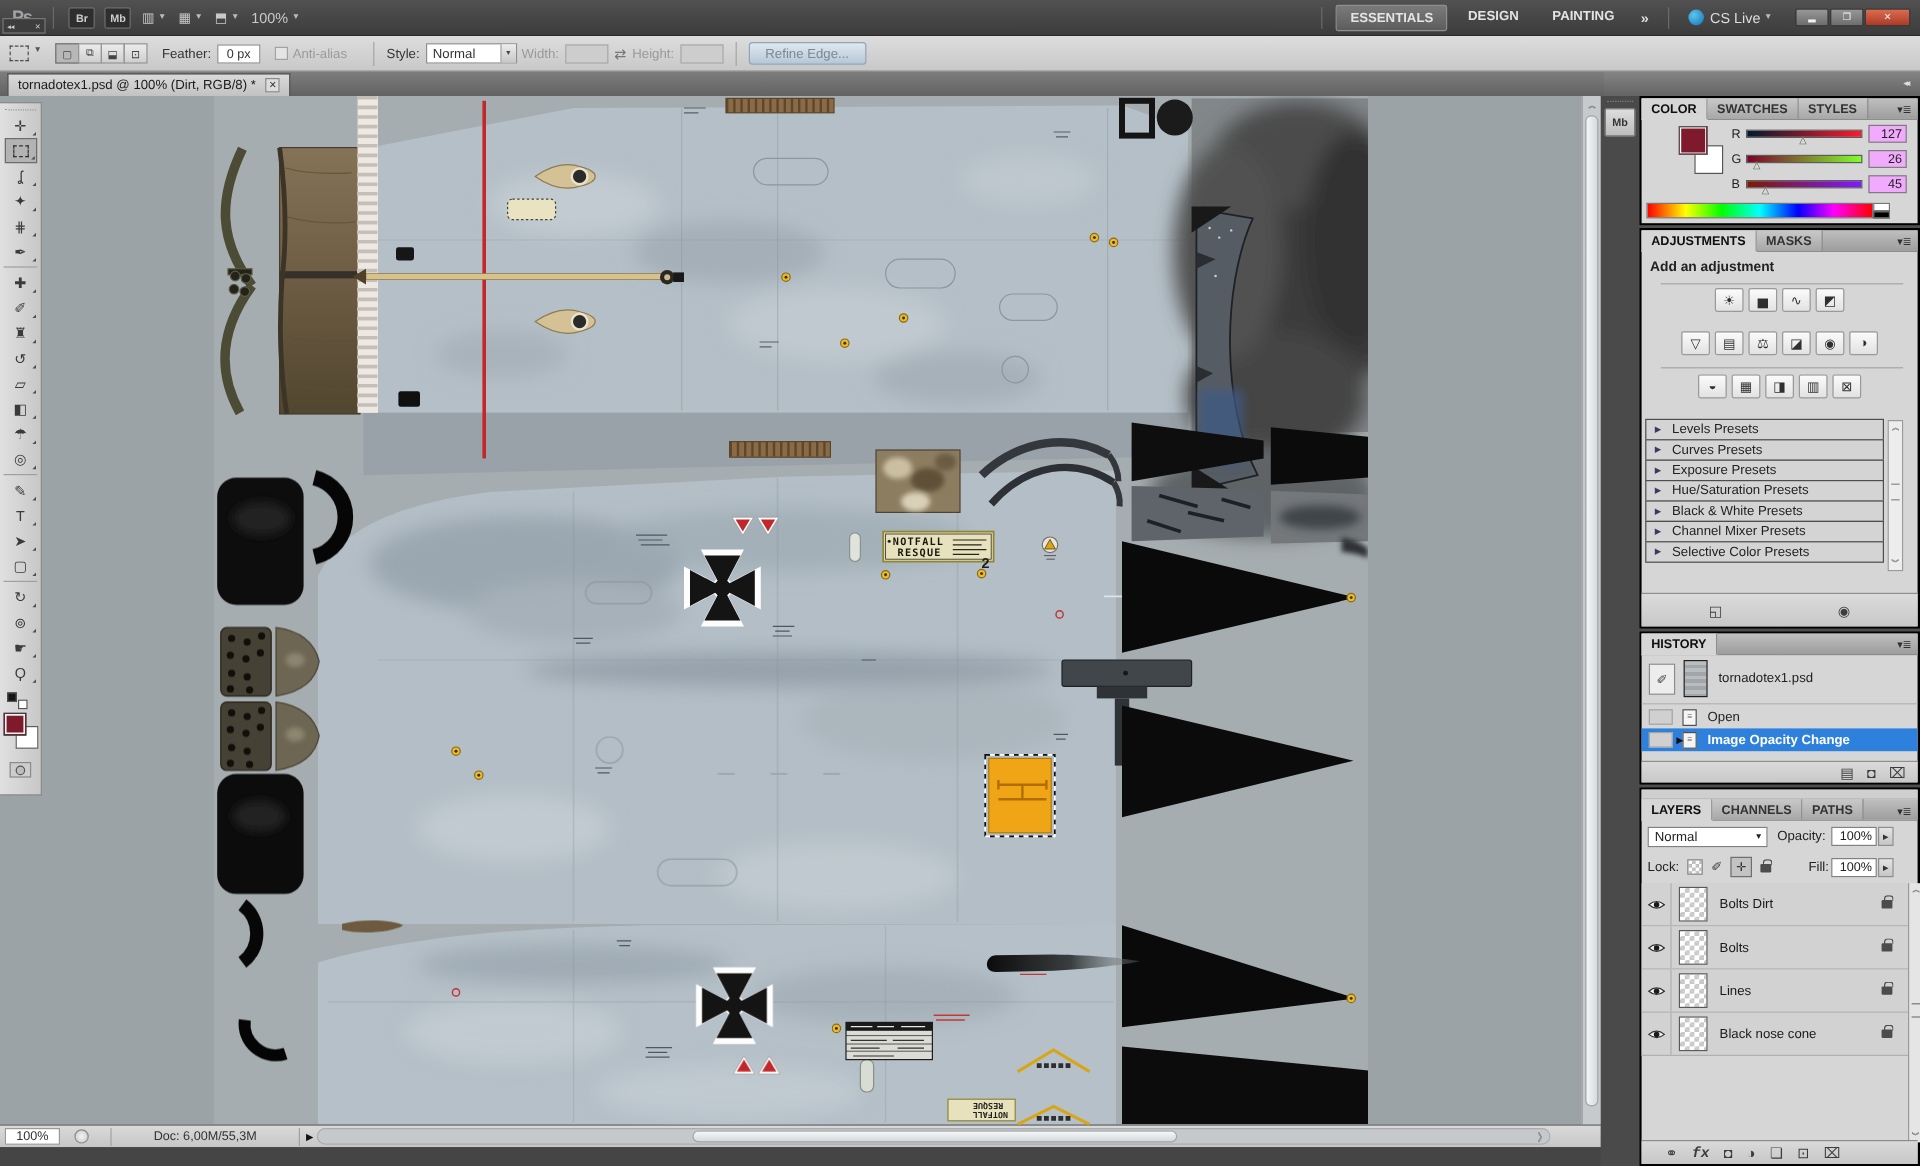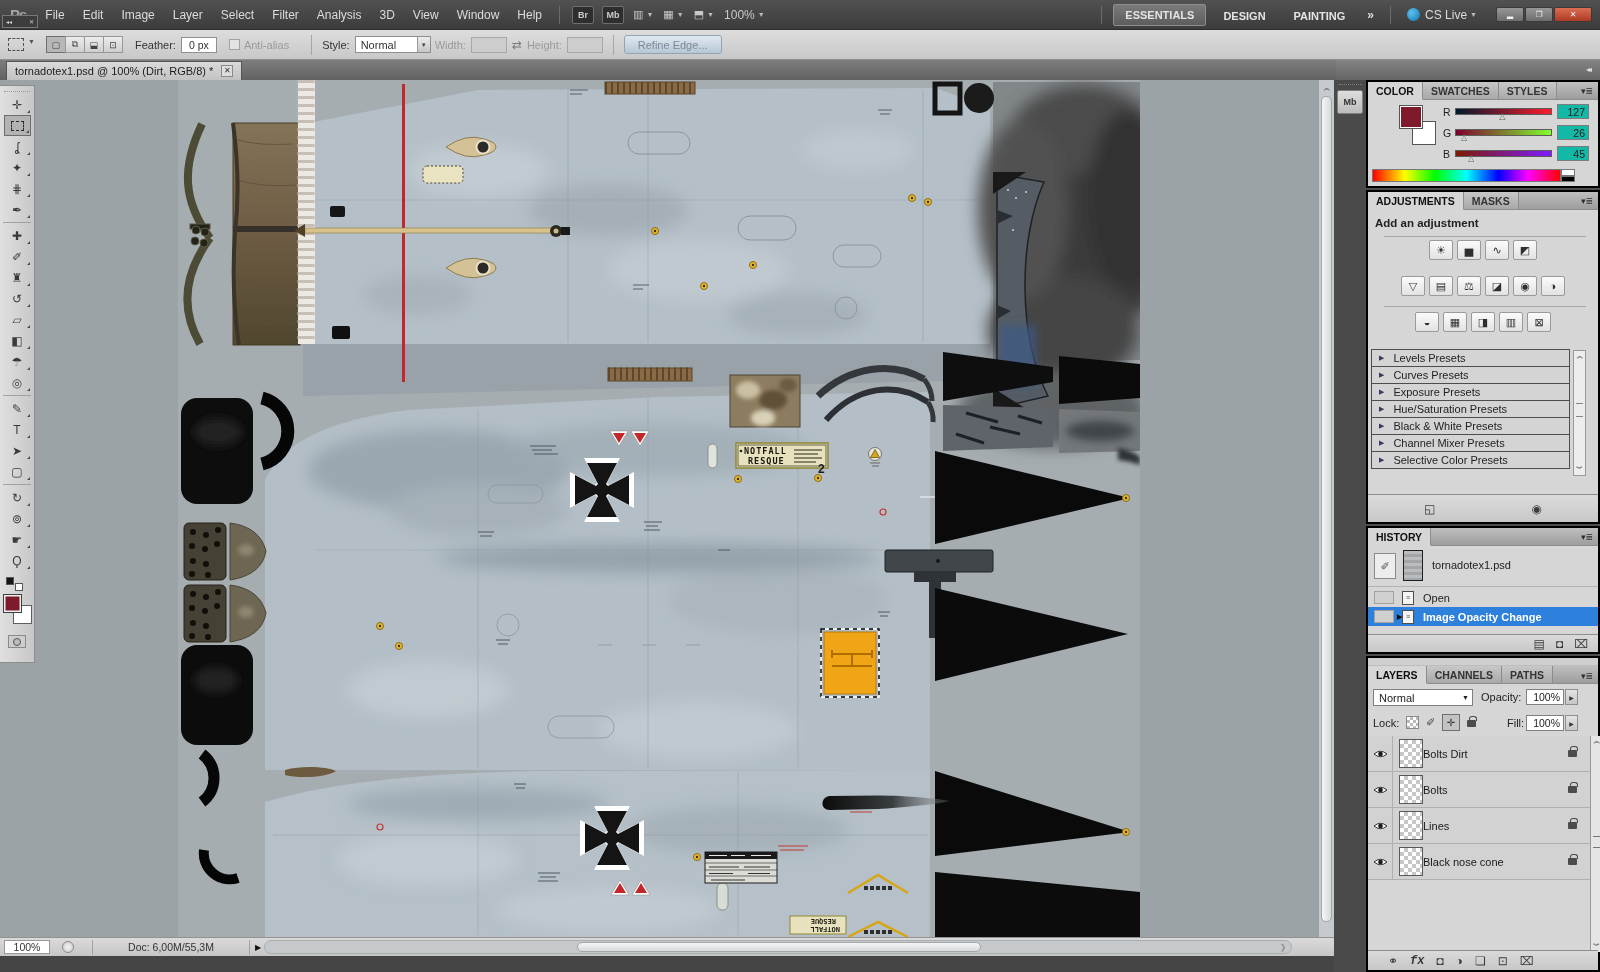--- a/index.html
+++ b/index.html
@@ -9,21 +9,21 @@
   #menubar{position:absolute;top:0;left:0;width:1600px;height:30px;display:flex;align-items:center;background:linear-gradient(#515151,#3c3c3c);border-bottom:1px solid #2c2c2c;color:#dcdcdc;font-size:12px;padding-left:4px}
   #pslogo{font-weight:bold;color:#9fa4a8;font-size:15px;letter-spacing:-1px;margin:0 10px 0 6px}
   #menu-items{display:flex}
   .menu-item{padding:3px 9px}
   .mb-divider{width:1px;height:18px;background:#6a6a6a;margin:0 8px}
   .mb-btn{width:22px;height:18px;background:#2e2e2e;border:1px solid #6e6e6e;border-radius:2px;font-size:9px;font-weight:bold;display:flex;align-items:center;justify-content:center;margin:0 4px;color:#ccc}
   .mb-icobtn{display:flex;align-items:center;margin:0 5px;color:#c9c9c9}
   .mb-icobtn .g{font-size:11px}
   .dd{font-size:7px;color:#bbb;margin-left:3px}
   #spacer{flex:1}
-  #workspaces{display:flex;align-items:flex-end}
+  #workspaces{display:flex;align-items:flex-start}
   .ws{font-weight:bold;font-size:11px;color:#e4e4e4;padding:4px 11px;margin:0 3px}
   .ws.active{background:linear-gradient(#7a7a7a,#5d5d5d);border:1px solid #8e8e8e;border-radius:2px}
   #morews{font-weight:bold;color:#ddd;margin:0 8px}
   #cslive{display:flex;align-items:center;margin:0 8px}
   #cslive .ball{width:13px;height:13px;border-radius:50%;background:radial-gradient(circle at 35% 35%,#5cc3ef,#1274b4);margin-right:5px}
   #winbtns{display:flex;margin:0 8px 0 10px}
   .winbtn{width:28px;height:15px;margin-left:1px;background:linear-gradient(#979797,#6d6d6d);border:1px solid #3a3a3a;border-radius:2px;color:#f2f2f2;font-size:8px;display:flex;align-items:center;justify-content:center}
   .winbtn.close{width:38px;background:linear-gradient(#da6d52,#ad3a24)}
   
   #optionsbar{position:absolute;top:30px;left:0;width:1600px;height:30px;background:linear-gradient(#dddddd,#c8c8c8);border-bottom:1px solid #8f8f8f;display:flex;align-items:center;font-size:11px;color:#333;padding-left:8px}
@@ -93,21 +93,21 @@
   .ptab.active{background:#d6d6d6;color:#0f0f0f;margin-bottom:-1px;border-bottom:1px solid #d6d6d6}
   .pmenu{position:absolute;right:5px;top:4px;color:#2f2f2f;font-size:9px}
   
   #color-panel{top:80px;height:108px}
   #bgsw{position:absolute;left:44px;top:39px;width:24px;height:24px;background:#fff;border:1px solid #555}
   #fgsw{position:absolute;left:31px;top:23px;width:24px;height:24px;border:1px solid #555;box-shadow:inset 0 0 0 1px #fff;z-index:2}
   .crow{position:absolute;left:0;width:100%;height:16px}
   .crow .cl{position:absolute;left:75px;top:2px;font-size:10.5px}
   .ctrack{position:absolute;left:87px;top:4px;width:97px;height:7px;border:1px solid #5c5c5c}
   .cthumb{position:absolute;top:9px;font-size:8px;color:#3a5a3a;text-shadow:0 0 1px #fff;line-height:1}
-  .cval{position:absolute;left:189px;top:0;width:32px;height:15px;background:#14b8a6;border:1px solid #7d7d7d;display:flex;align-items:center;justify-content:flex-end;padding-right:3px;font-size:10.5px}
+  .cval{position:absolute;left:189px;top:0;width:32px;height:15px;background:#f0abfc;border:1px solid #7d7d7d;display:flex;align-items:center;justify-content:flex-end;padding-right:3px;font-size:10.5px}
   #spectrum{position:absolute;left:4px;top:87px;width:189px;height:13px;border:1px solid #777;background:linear-gradient(90deg,#f00,#ff0 17%,#0f0 33%,#0ff 50%,#00f 67%,#f0f 83%,#f00)}
   #spec-w{position:absolute;left:193px;top:87px;width:14px;height:7px;background:#fff;border:1px solid #777}
   #spec-b{position:absolute;left:193px;top:94px;width:14px;height:6px;background:#000;border:1px solid #777}
   
   #adj-panel{top:190px;height:334px}
   #adj-header{position:absolute;left:7px;top:25px;font-weight:bold;font-size:11.5px}
   .adj-hr{position:absolute;left:16px;width:202px;height:1px;background:#a6a6a6}
   .adj-row{position:absolute;left:0;width:100%;display:flex;justify-content:center;gap:4px}
   .adj-icon{width:24px;height:20px;background:linear-gradient(#fbfbfb,#e2e2e2);border:1px solid #9a9a9a;border-radius:2px;display:flex;align-items:center;justify-content:center;font-size:11px;color:#2f2f2f}
   #preset-list{position:absolute;left:3px;top:158px;width:199px}
@@ -148,51 +148,38 @@
   .padlock::before{content:"";position:absolute;left:1.5px;top:-4px;width:6px;height:4px;border:1.5px solid #4c4c4c;border-bottom:none;border-radius:3px 3px 0 0}
   #locklock{position:absolute;left:99px;top:6px}
   #fl-label{position:absolute;left:139px;top:3px}
   #layer-rows{position:absolute;left:0;top:78px;width:222px}
   .layer-row{height:36px;display:flex;align-items:center;border-bottom:1px solid #b0b0b0;background:#d2d2d2}
   .layer-row.lsel{background:#2e80dd}
   .eye-cell{width:25px;align-self:stretch;border-right:1px solid #b0b0b0;display:flex;align-items:center;justify-content:center}
   .thumb{width:24px;height:29px;margin-left:6px;border:1px solid #595959;flex:none}
   .checker{background-image:linear-gradient(45deg,#c7c7c7 25%,transparent 25%,transparent 75%,#c7c7c7 75%),linear-gradient(45deg,#c7c7c7 25%,#fff 25%,#fff 75%,#c7c7c7 75%);background-size:8px 8px;background-position:0 0,4px 4px;background-color:#fff}
   .lsel .thumb{outline:1.5px solid #0e0e0e}
-  .lname{color:#191919}
+  .lname{margin-left:10px;color:#191919}
   .lsel .lname{color:#fff;font-weight:bold}
   .layer-row .padlock{margin-left:auto;margin-right:13px}
   #layers-scroll{position:absolute;left:222px;top:78px;width:12px;height:216px;background:#e5e5e5;border-left:1px solid #9a9a9a}
   #layers-scroll .mid{position:absolute;left:2px;top:100px;width:7px;height:12px;border-top:1px solid #777;border-bottom:1px solid #777}
   #layers-bar{position:absolute;left:0;bottom:0;width:100%;height:20px;border-top:1px solid #8d8d8d;background:linear-gradient(#dadada,#c7c7c7);display:flex;align-items:center;gap:12px;padding-left:20px}
   .fx{font-style:italic;font-weight:bold;font-family:Liberation Mono, monospace}
   .stencil{font:bold 8.5px "DejaVu Sans Mono",monospace;fill:#17170f;letter-spacing:1px}
   .stencil-sm{font:bold 7px "DejaVu Sans Mono",monospace;fill:#1e1e16}
   .num2{font:bold 12px "Liberation Sans",sans-serif;fill:#1d1d1d}
 </style>
 </head>
 <body>
 
 <div id="app">
 
   <div id="menubar">
     <span id="pslogo">Ps</span>
-    <div id="menu-items">
-        <div class="menu-item">File</div>
-        <div class="menu-item">Edit</div>
-        <div class="menu-item">Image</div>
-        <div class="menu-item">Layer</div>
-        <div class="menu-item">Select</div>
-        <div class="menu-item">Filter</div>
-        <div class="menu-item">Analysis</div>
-        <div class="menu-item">3D</div>
-        <div class="menu-item">View</div>
-        <div class="menu-item">Window</div>
-        <div class="menu-item">Help</div>
-      </div>
     <div class="mb-divider"></div>
     <div class="mb-btn">Br</div>
     <div class="mb-btn">Mb</div>
     <div id="mb-icon-btns" style="display:flex">
         <div class="mb-icobtn">
           <span class="g">▥</span>
           <span class="dd">▼</span>
         </div>
         <div class="mb-icobtn">
           <span class="g">▦</span>

